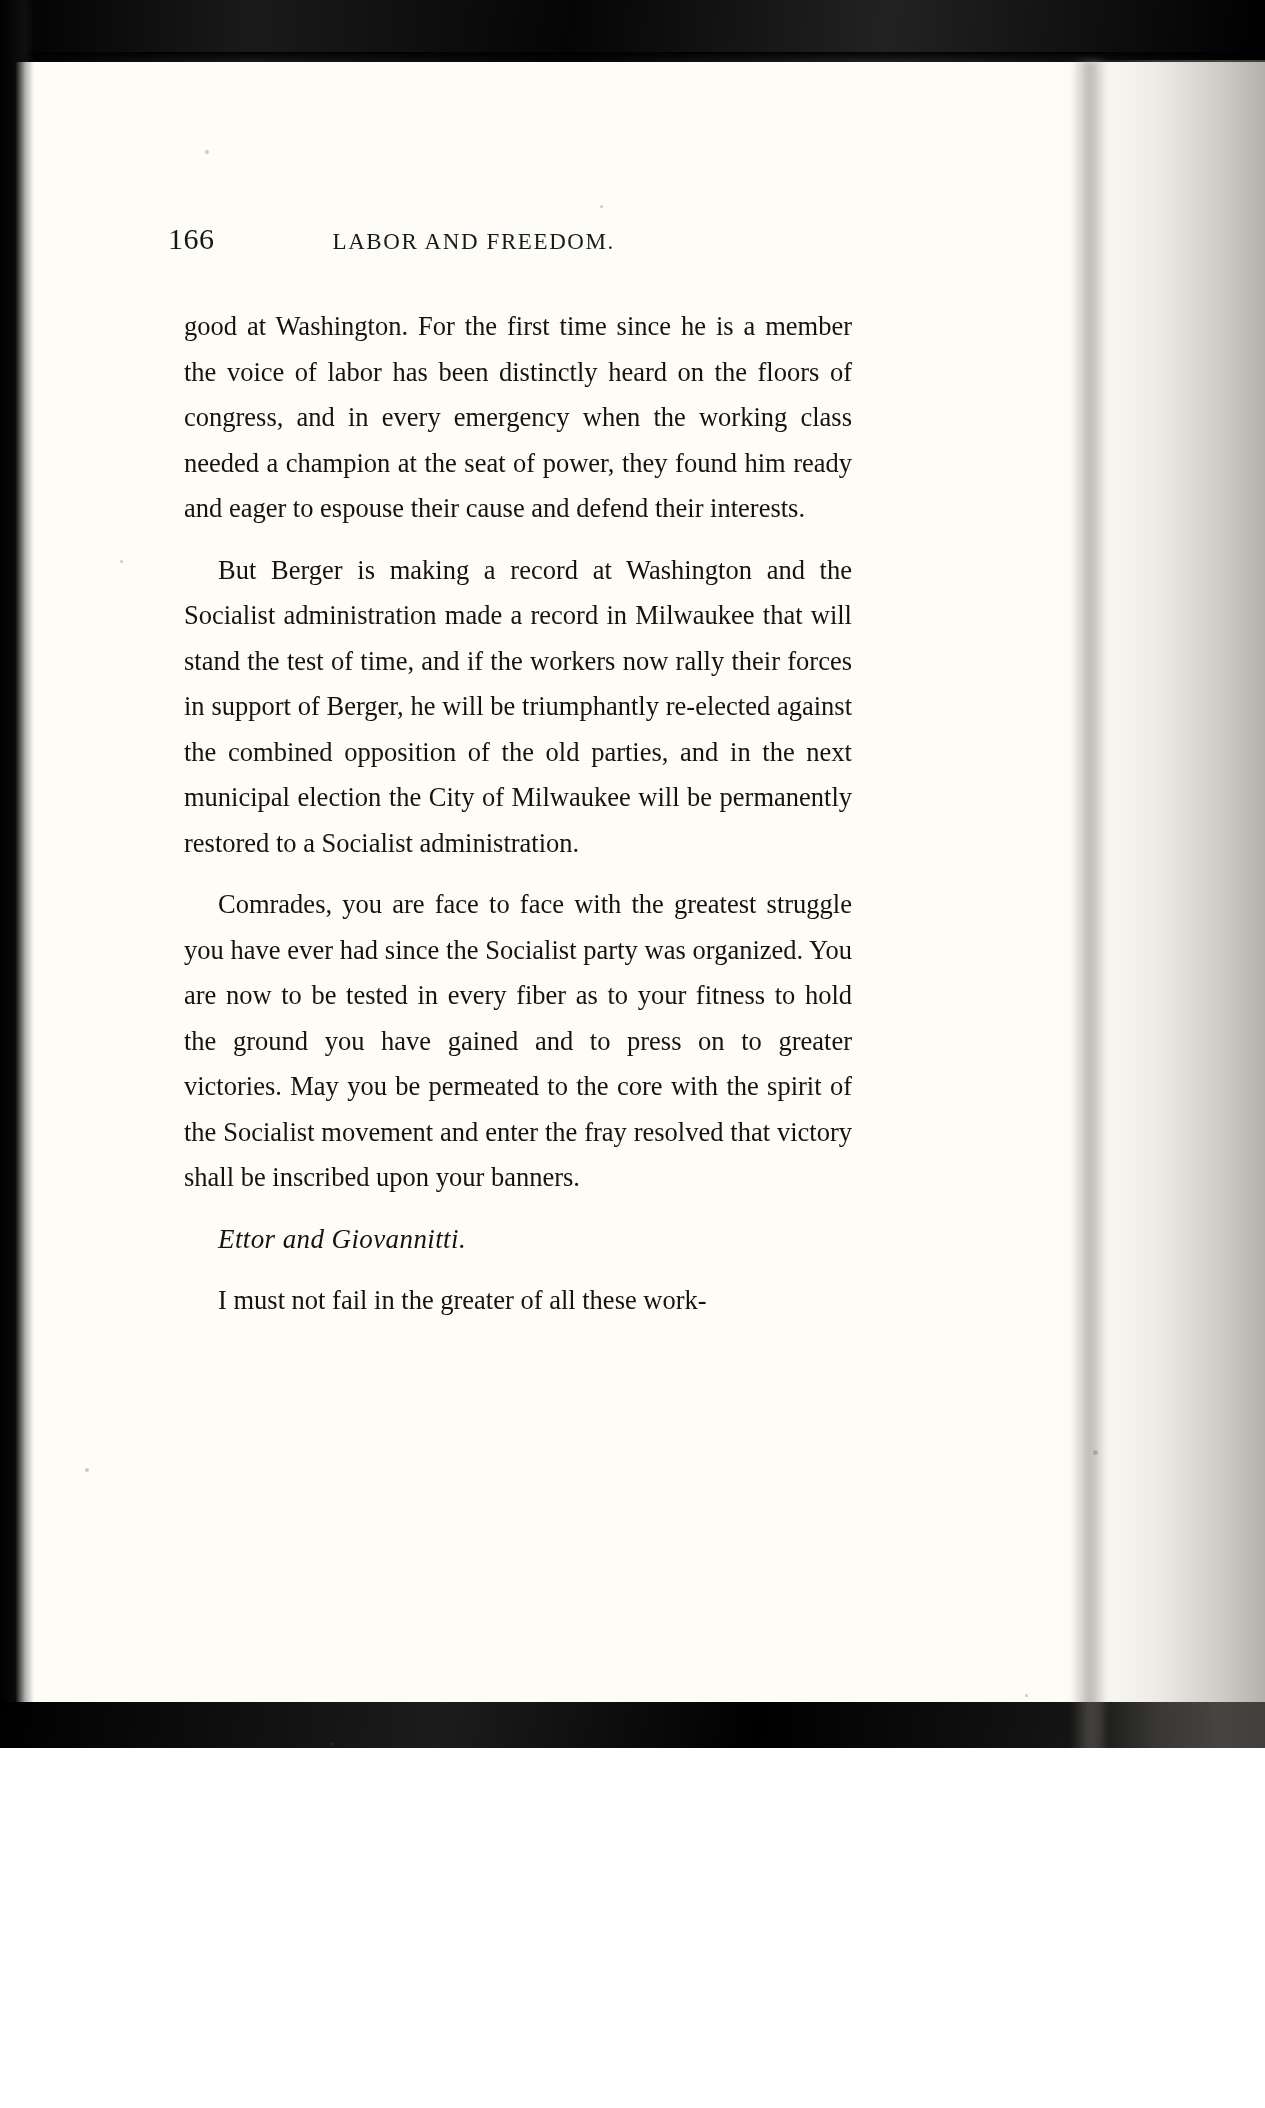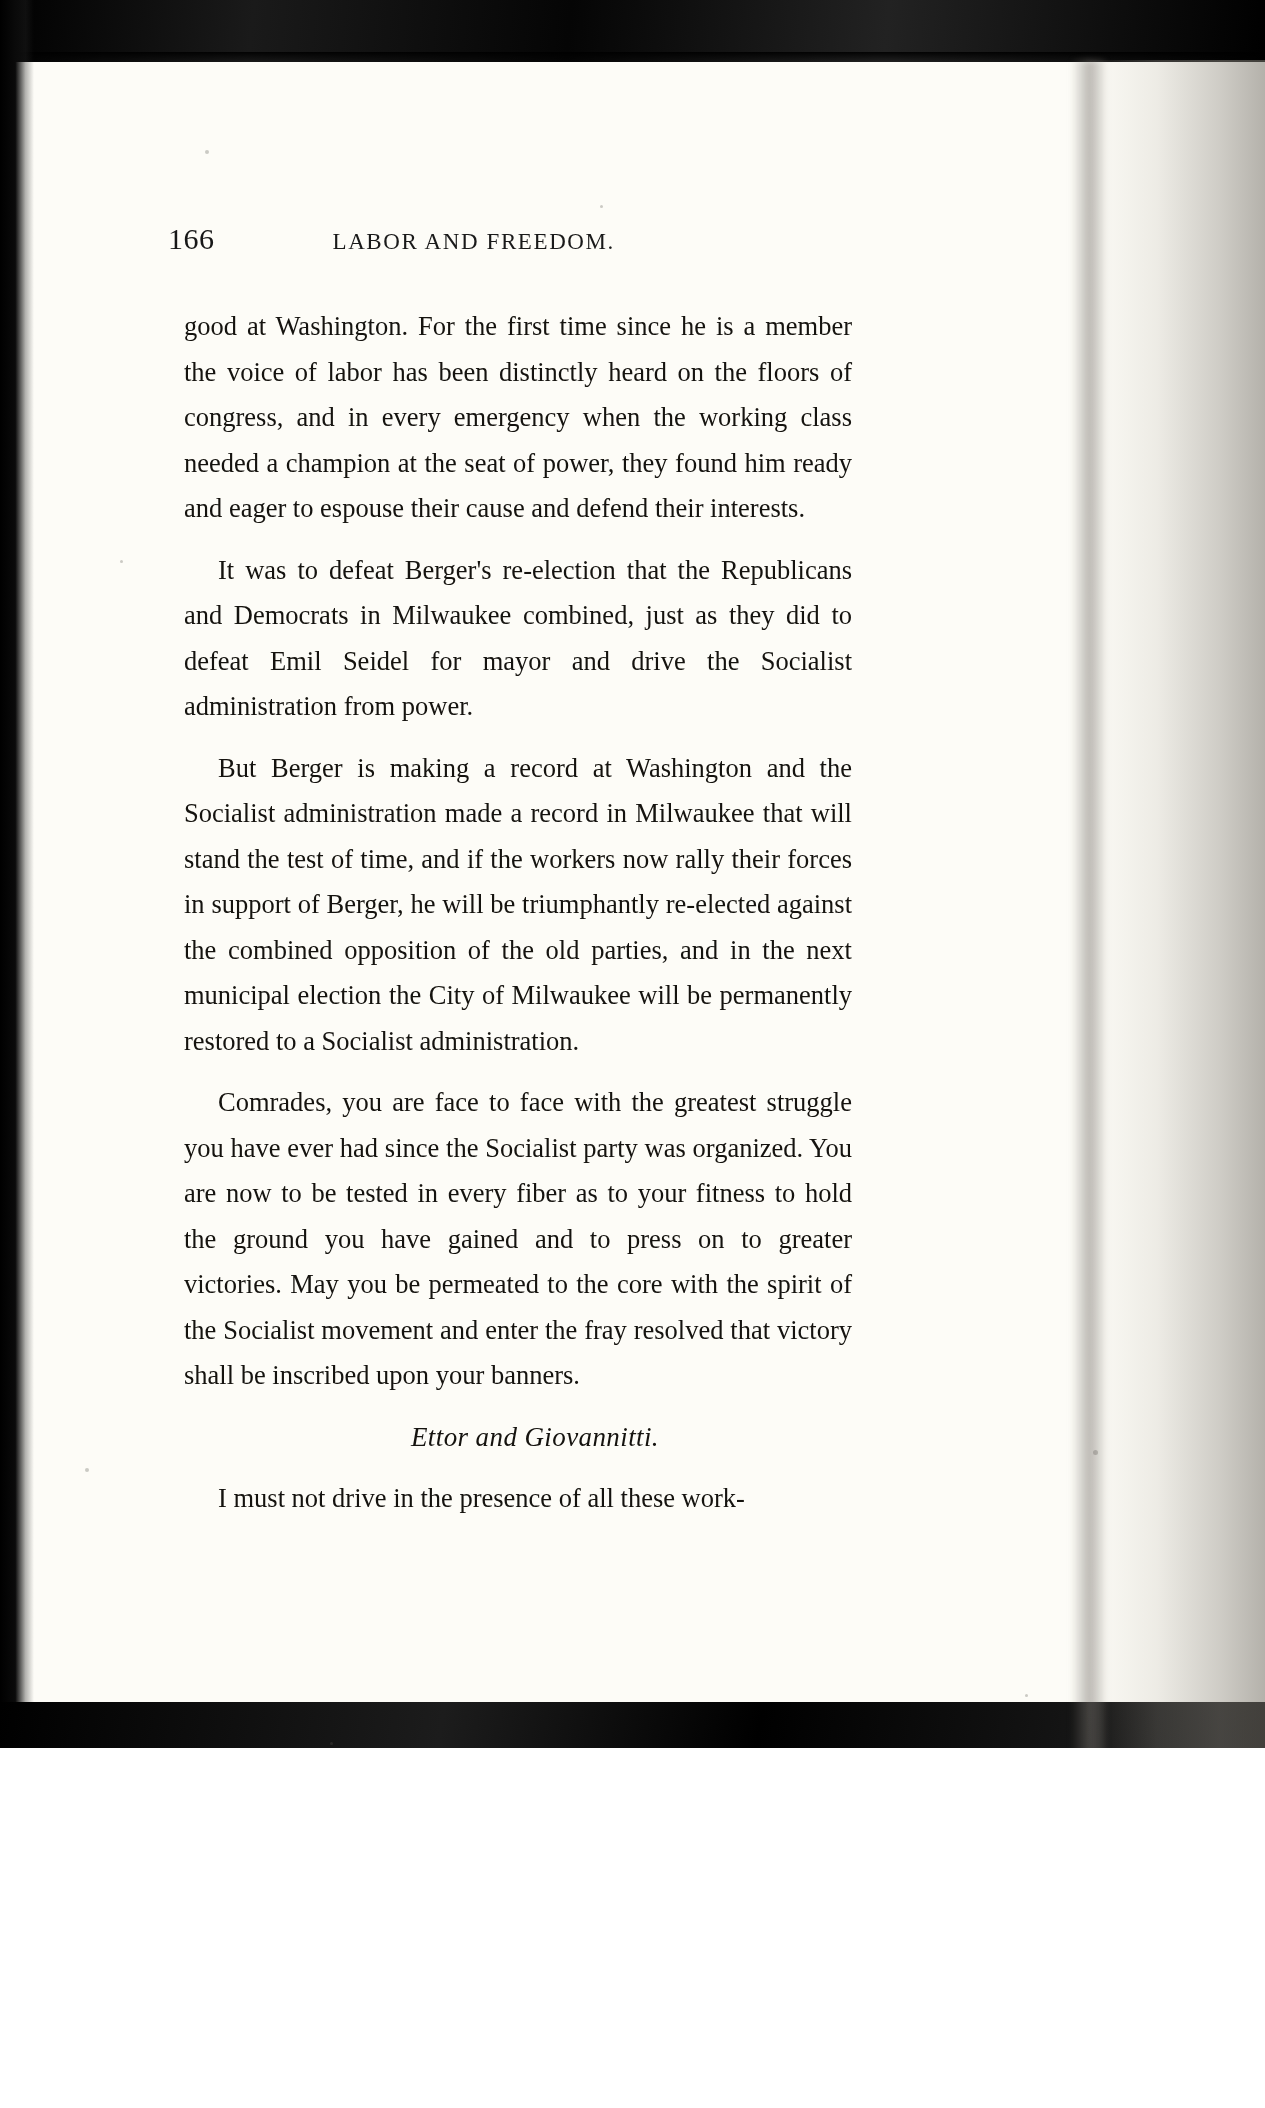--- a/index.html
+++ b/index.html
@@ -102,21 +102,20 @@
   }
   .body-text p {
     margin: 16px;
     text-indent: 34px;
   }
   .body-text p.first {
     text-indent: 0;
   }
   .subhead {
     margin: 26px 0 0 0;
-    text-align: center;
     font-style: italic;
     font-size: 27px;
     text-indent: 0;
     letter-spacing: 0.4px;
   }
   .after-subhead {
     margin-top: 8px;
   }
 
   
@@ -148,20 +147,19 @@
   <div class="speckle" style="left:770px; top:1900px; width:4px; height:4px;"></div>
   <div class="speckle" style="left:88px; top:1990px; width:3px; height:3px;"></div>
 
   <div class="header-row">
     <span class="folio">166</span>
     <span class="running-head">LABOR AND FREEDOM.</span>
   </div>
 
   <div class="body-text">
     <p class="first">good at Washington.   For the first time since he is a member the voice of labor has been distinctly heard on the floors of congress, and in every emergency when the working class needed a champion at the seat of power, they found him ready and eager to espouse their cause and defend their interests.</p>
-    <p>It was to defeat Berger's re-election that the Republicans and Democrats in Milwaukee combined, just as they did to defeat Emil Seidel for mayor and drive the Socialist administration from power.</p>
     <p>But Berger is making a record at Washington and the Socialist administration made a record in Milwaukee that will stand the test of time, and if the workers now rally their forces in support of Berger, he will be triumphantly re-elected against the combined opposition of the old parties, and in the next municipal election the City of Milwaukee will be permanently restored to a Socialist administration.</p>
     <p>Comrades, you are face to face with the greatest struggle you have ever had since the Socialist party was organized.   You are now to be tested in every fiber as to your fitness to hold the ground you have gained and to press on to greater victories.   May you be permeated to the core with the spirit of the Socialist movement and enter the fray resolved that victory shall be inscribed upon your banners.</p>
     <p class="subhead">Ettor and Giovannitti.</p>
-    <p class="after-subhead">I must not drive in the presence of all these work-</p>
+    <p class="after-subhead">I must not fail in the greater of all these work-</p>
   </div>
 
 </div>
 
 </body></html>

